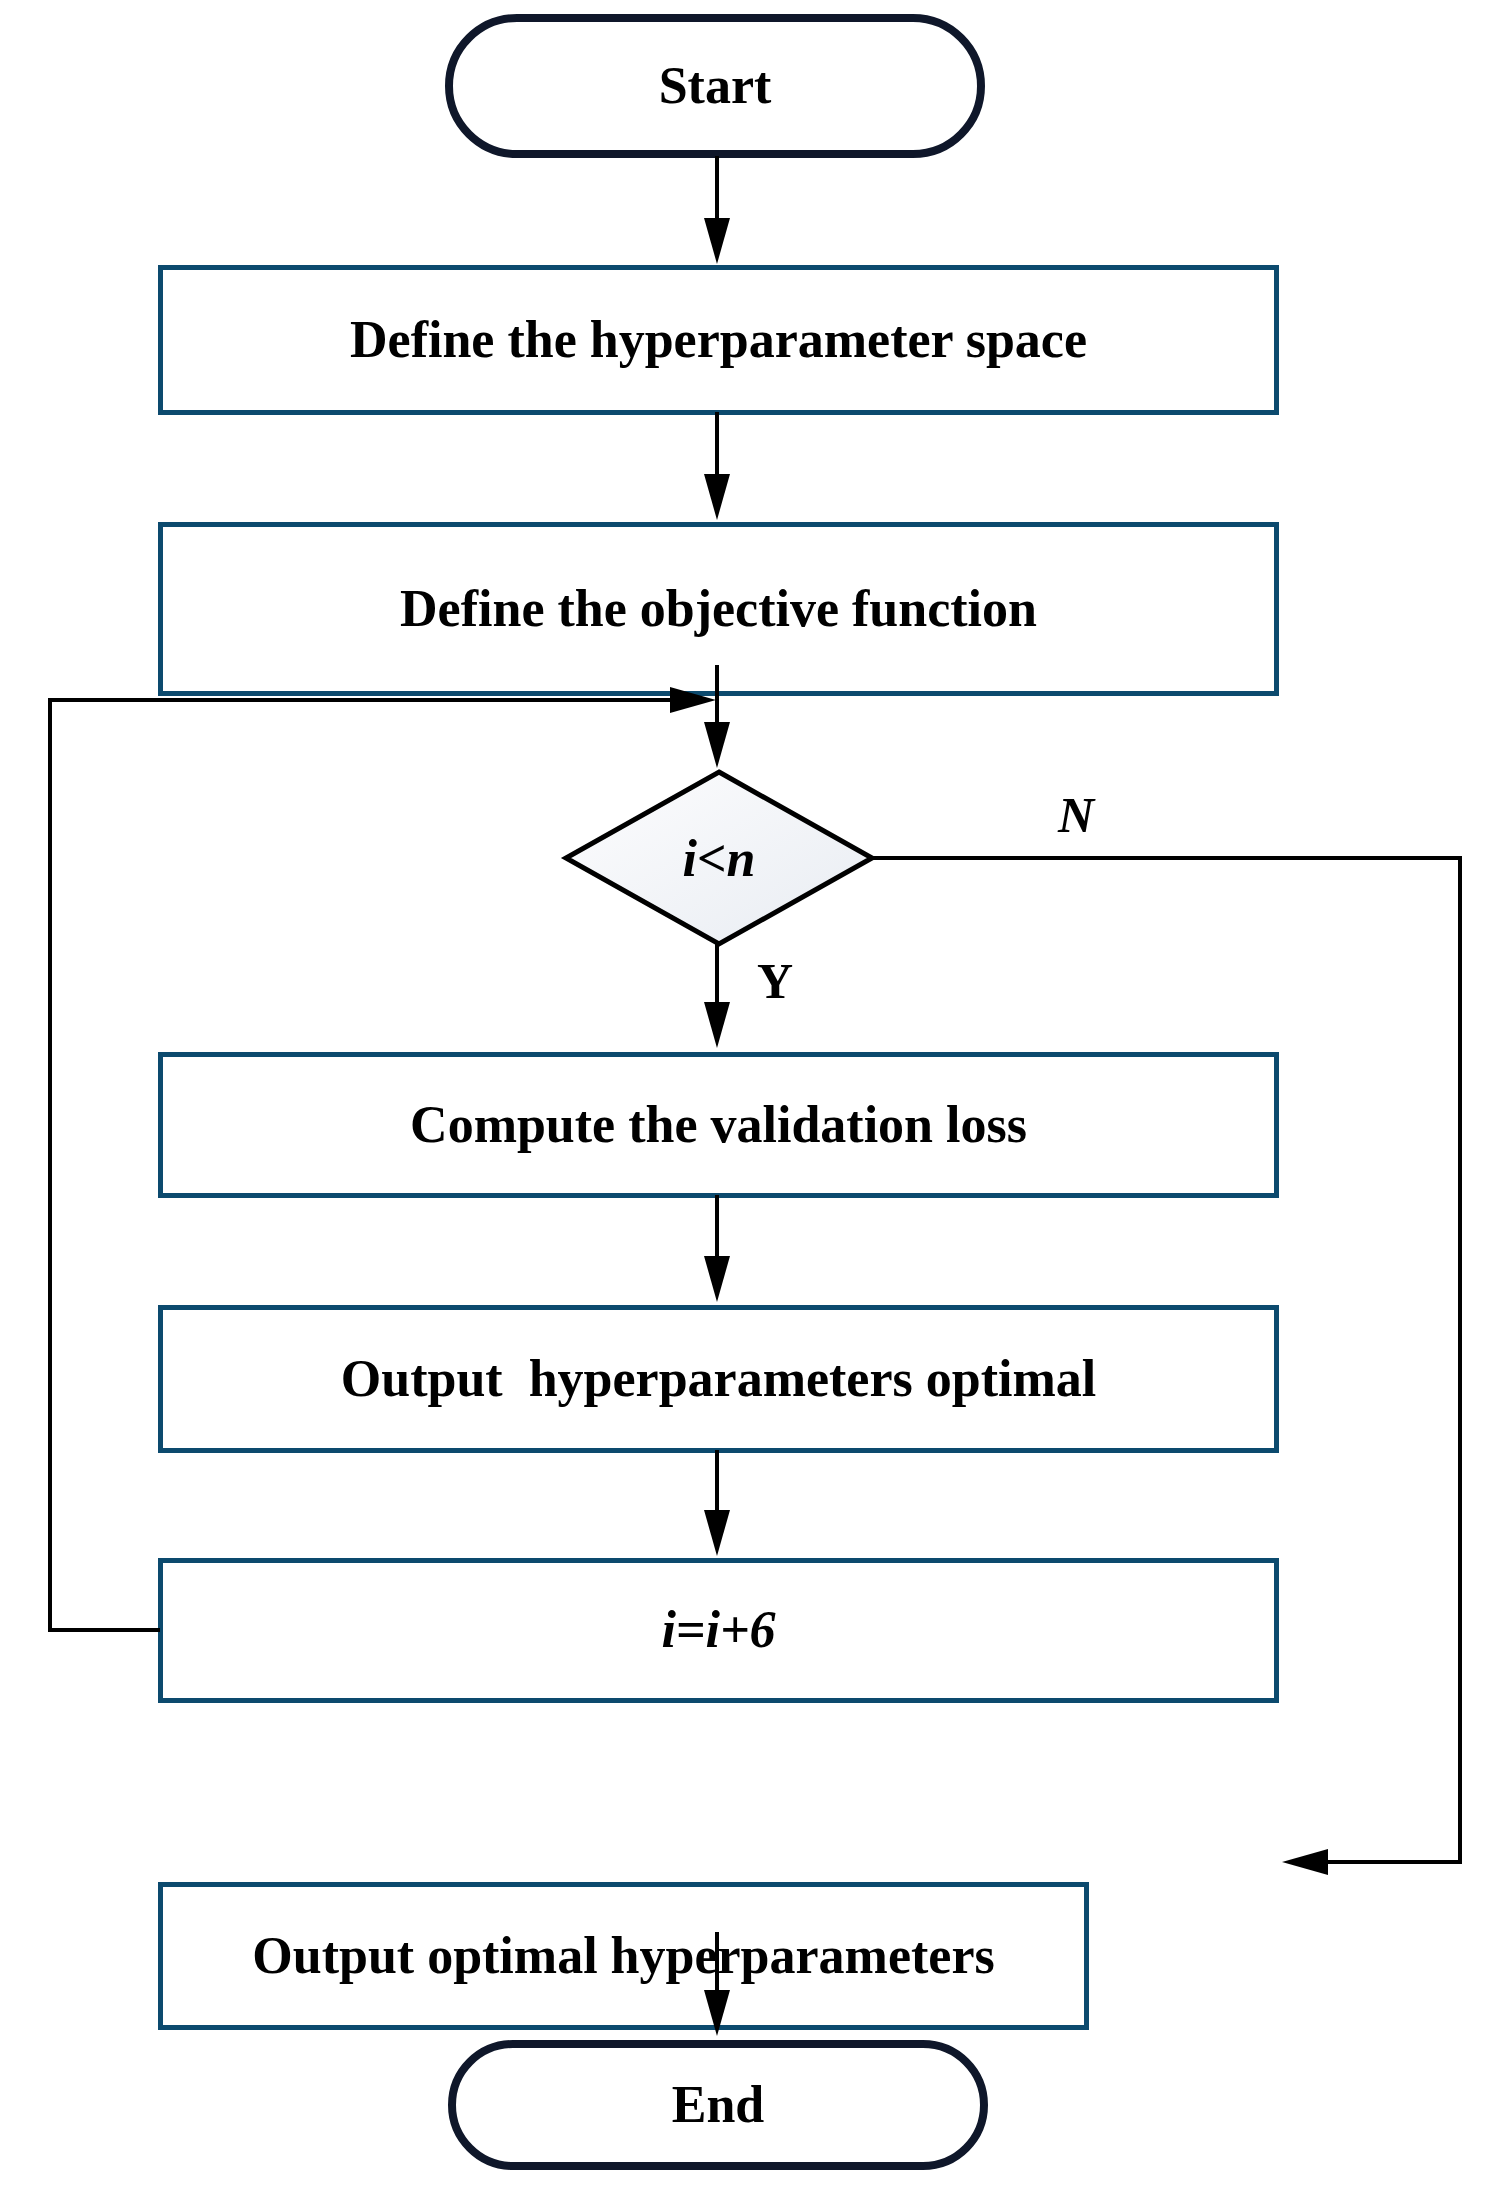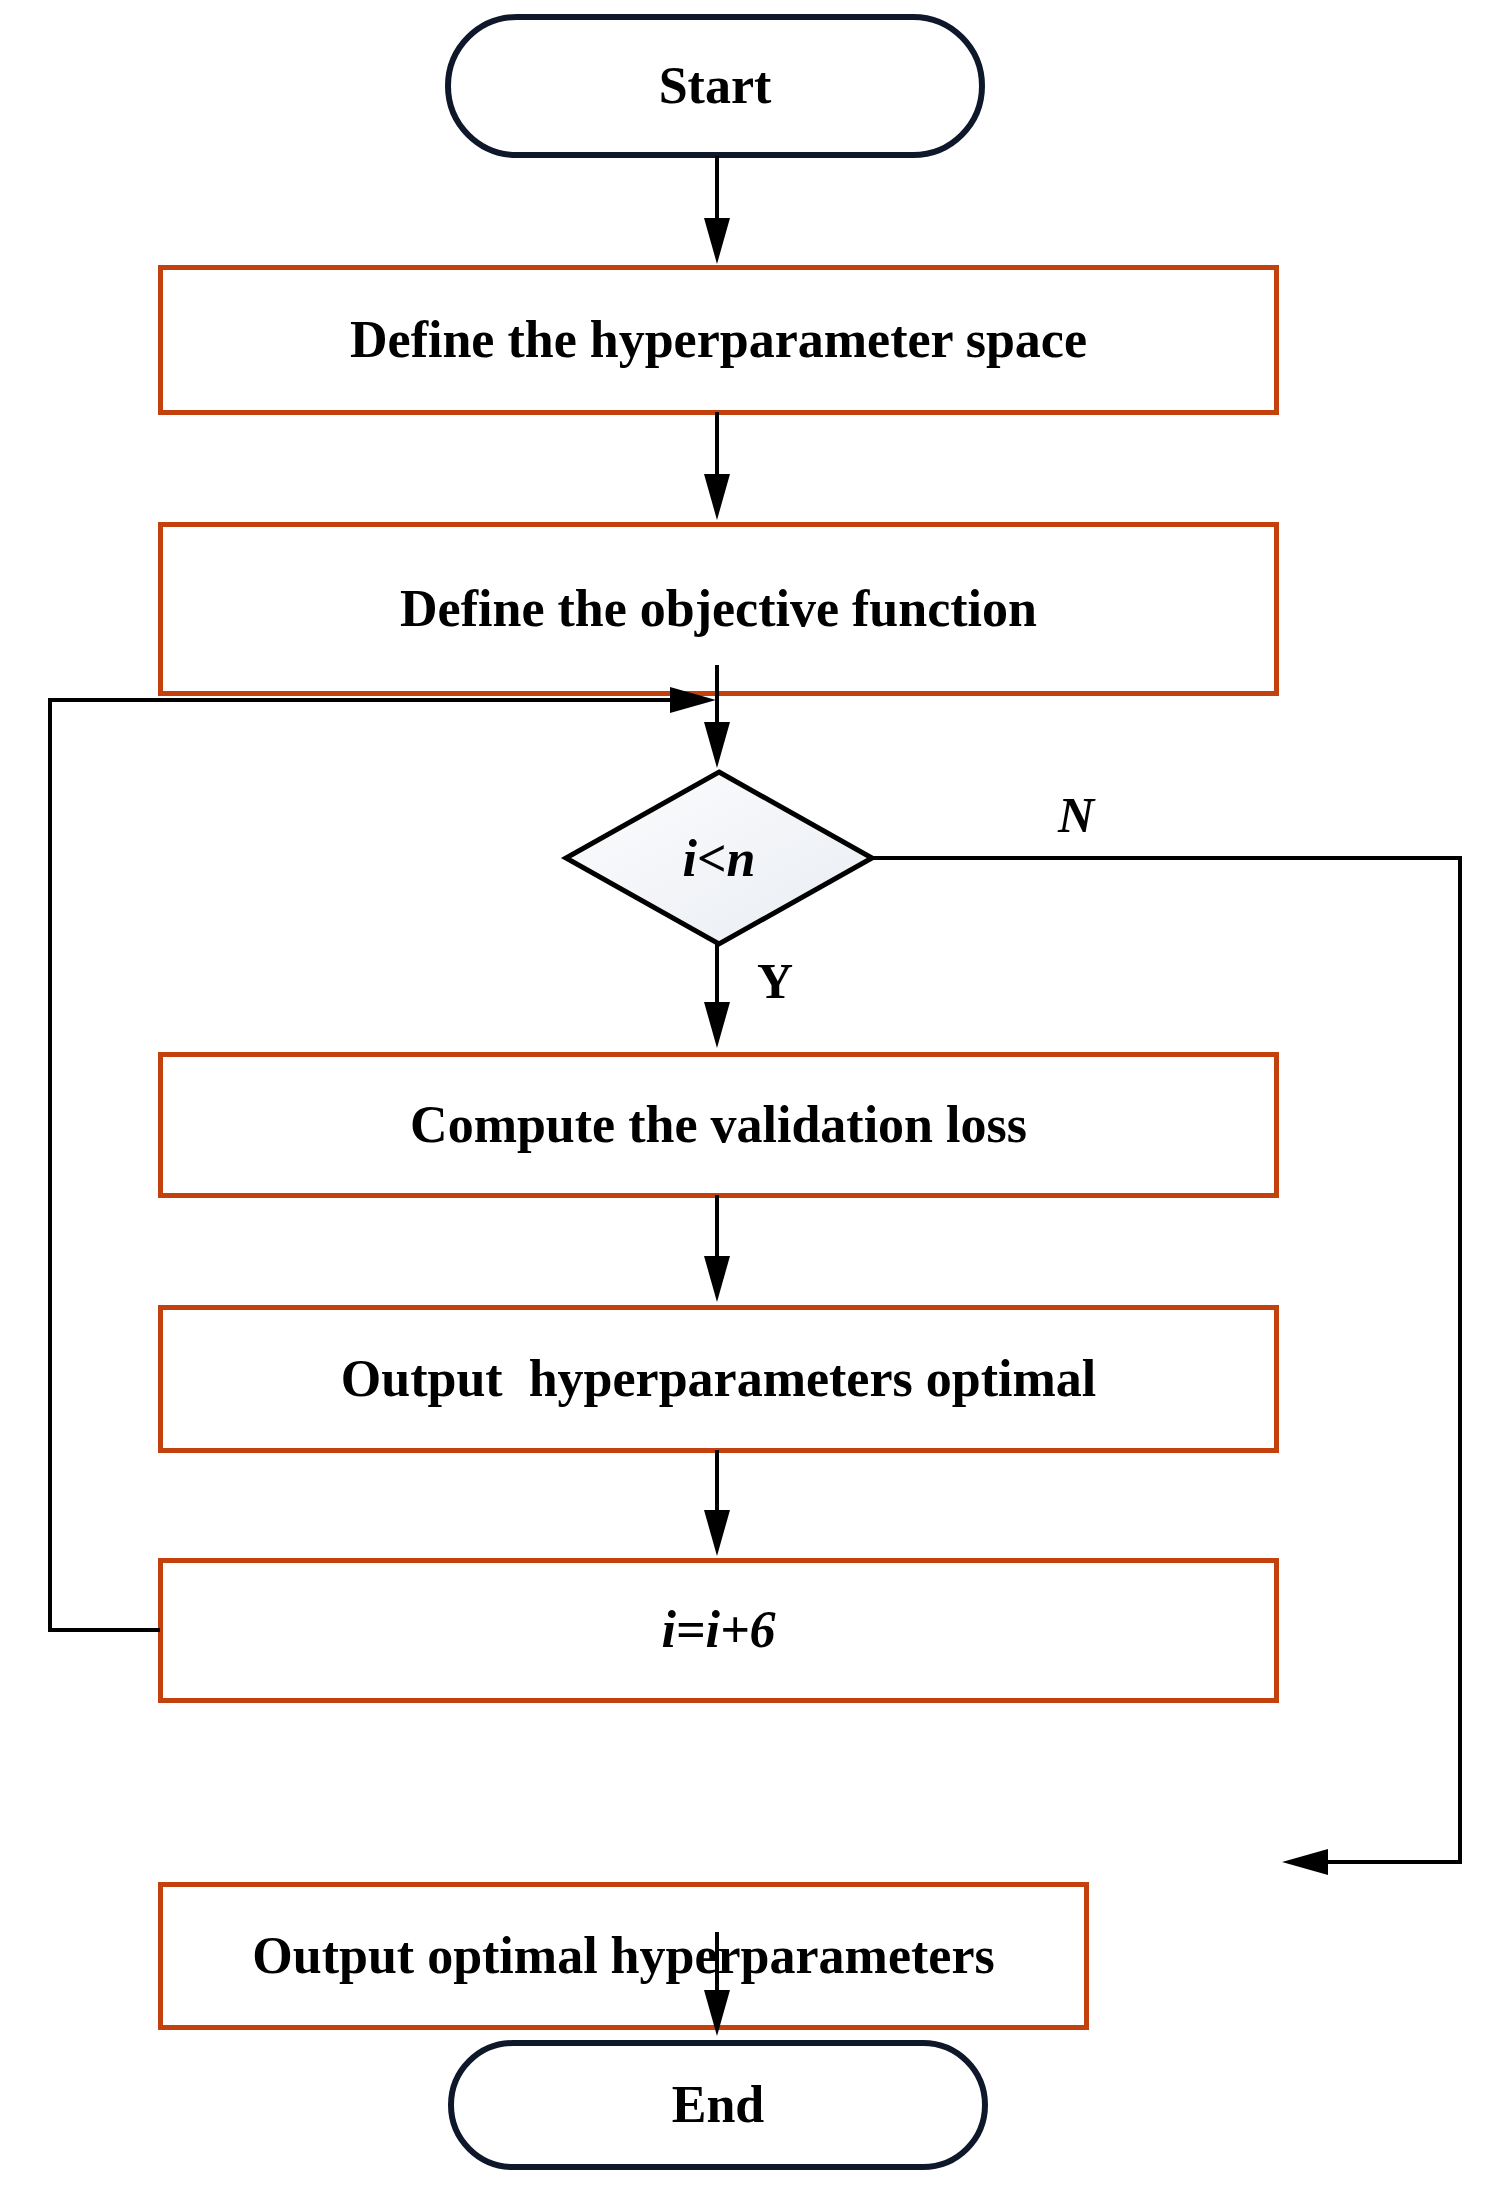--- a/index.html
+++ b/index.html
@@ -23,26 +23,26 @@
     align-items: center;
     justify-content: center;
     text-align: center;
     font-weight: bold;
     font-size: 52px;
     line-height: 1.05;
     white-space: pre-wrap;
     box-sizing: border-box;
   }
   .terminator {
-    border: 6px solid #0f172a;
+    border: 8px solid #0f172a;
     border-radius: 80px;
     background: #ffffff;
   }
   .process {
-    border: 5px solid #c2410c;
+    border: 5px solid #0c4a6e;
     background: #ffffff;
   }
   .decision-label {
     position: absolute;
     display: flex;
     align-items: center;
     justify-content: center;
     font-weight: bold;
     font-style: italic;
     font-size: 52px;

